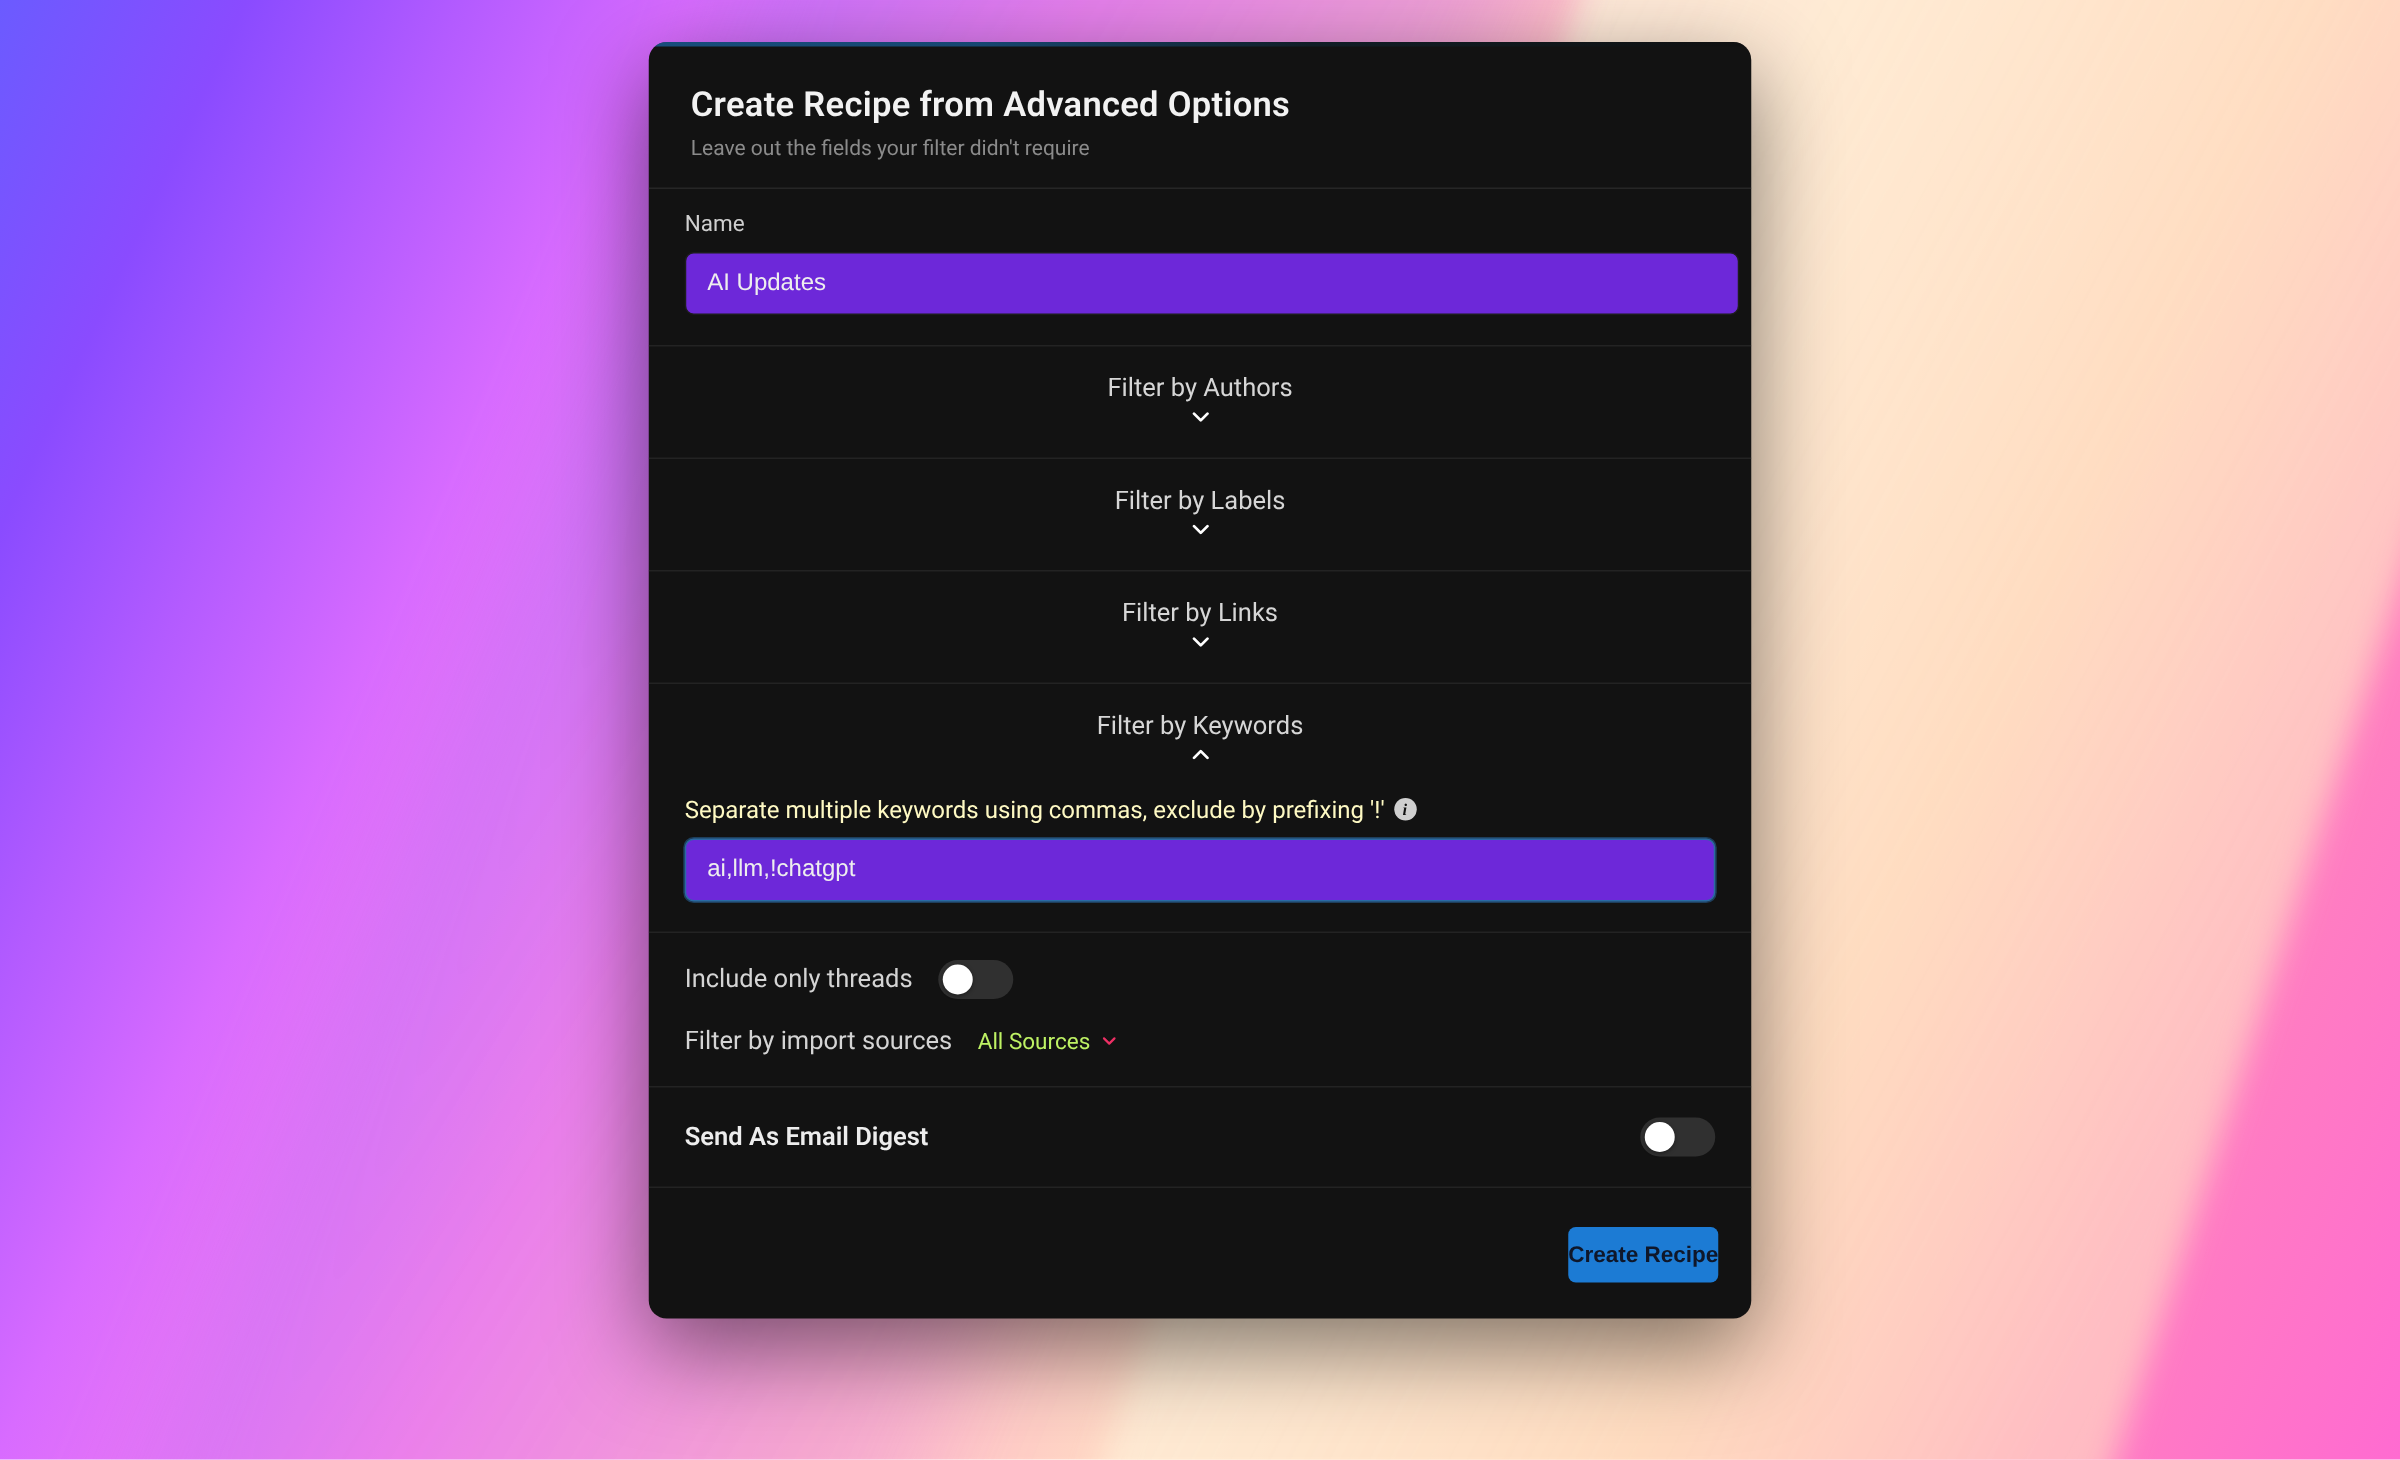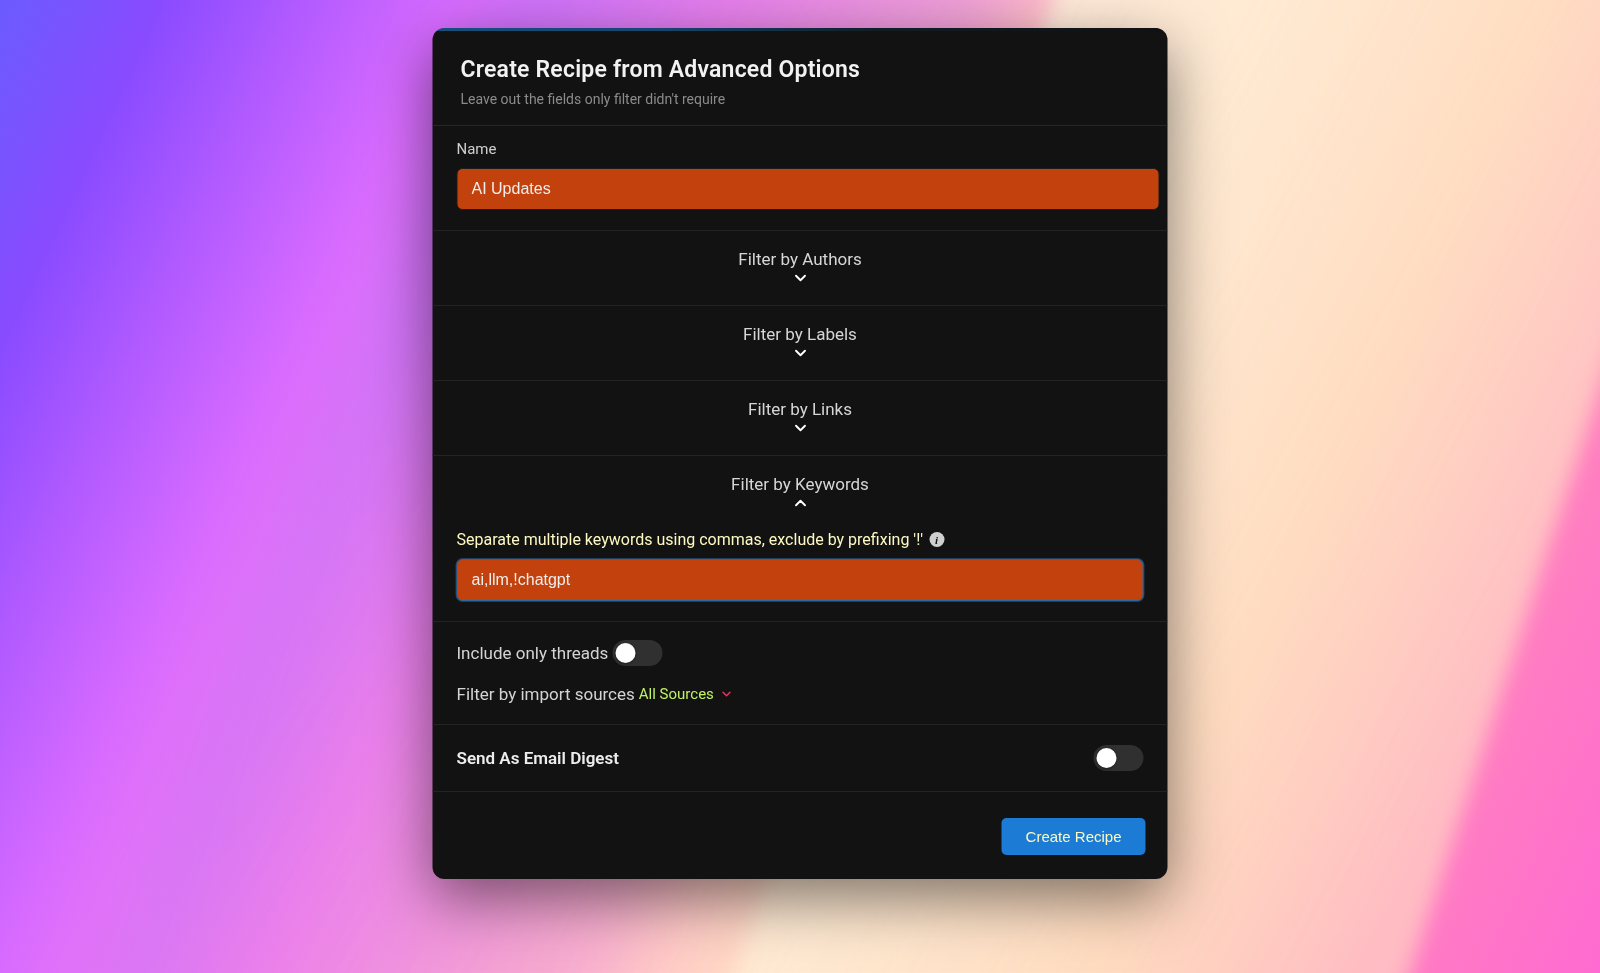--- a/index.html
+++ b/index.html
@@ -78,21 +78,21 @@
   }
   .section.nlabel { padding: 14px 8px 20px 24px; }
   .label {
     font-size: 15px;
     color: #cfcfcf;
     margin-bottom: 10px;
     display: block;
   }
   .text-input {
     width: 100%;
-    background: #c2410c;
+    background: #6d28d9;
     border: 1px solid #1d1d1d;
     border-radius: 6px;
     padding: 11px 14px;
     font-size: 16px;
     color: #eeeeee;
     outline: none;
   }
   .text-input.focused {
     border-color: #2a6aa3;
     box-shadow: 0 0 0 1px rgba(42,106,163,.5);
@@ -140,21 +140,21 @@
     font-family: Georgia, serif;
   }
 
   .options {
     padding: 18px 24px 20px 24px;
     border-bottom: 1px solid #232323;
   }
   .opt-row {
     display: flex;
     align-items: center;
-    gap: 4px;
+    gap: 17px;
     margin-bottom: 18px;
     text-align: center;
   }
   .opt-row:last-child { margin-bottom: 0; }
   .opt-label {
     font-size: 17px;
     color: #d4d4d4;
   }
   .toggle {
     width: 50px; height: 26px;
@@ -191,37 +191,37 @@
   }
   .digest-row .opt-label { font-weight: 600; color:#ededed; }
 
   .footer {
     display: flex;
     justify-content: flex-end;
     padding: 26px 22px 24px 22px;
   }
   .btn-primary {
     background: #1c7bd4;
-    color: #fef9c3;
+    color: #0f172a;
     font-size: 15px;
-    font-weight: 400;
+    font-weight: 700;
     border: none;
     border-radius: 5px;
-    padding: 10px 24px;
+    padding: 10px 0;
     cursor: pointer;
   }
 </style>
 </head>
 <body>
 
 <div class="modal">
 
   <div class="header">
     <h1>Create Recipe from Advanced Options</h1>
-    <p>Leave out the fields only filter didn't require</p>
+    <p>Leave out the fields your filter didn't require</p>
   </div>
 
   <div class="section nlabel">
     <span class="label">Name</span>
     <input class="text-input" type="text" value="AI Updates" style="">
   </div>
 
   <div class="accordion-row">
     <span class="title">Filter by Authors</span>
     <span class="chev">

